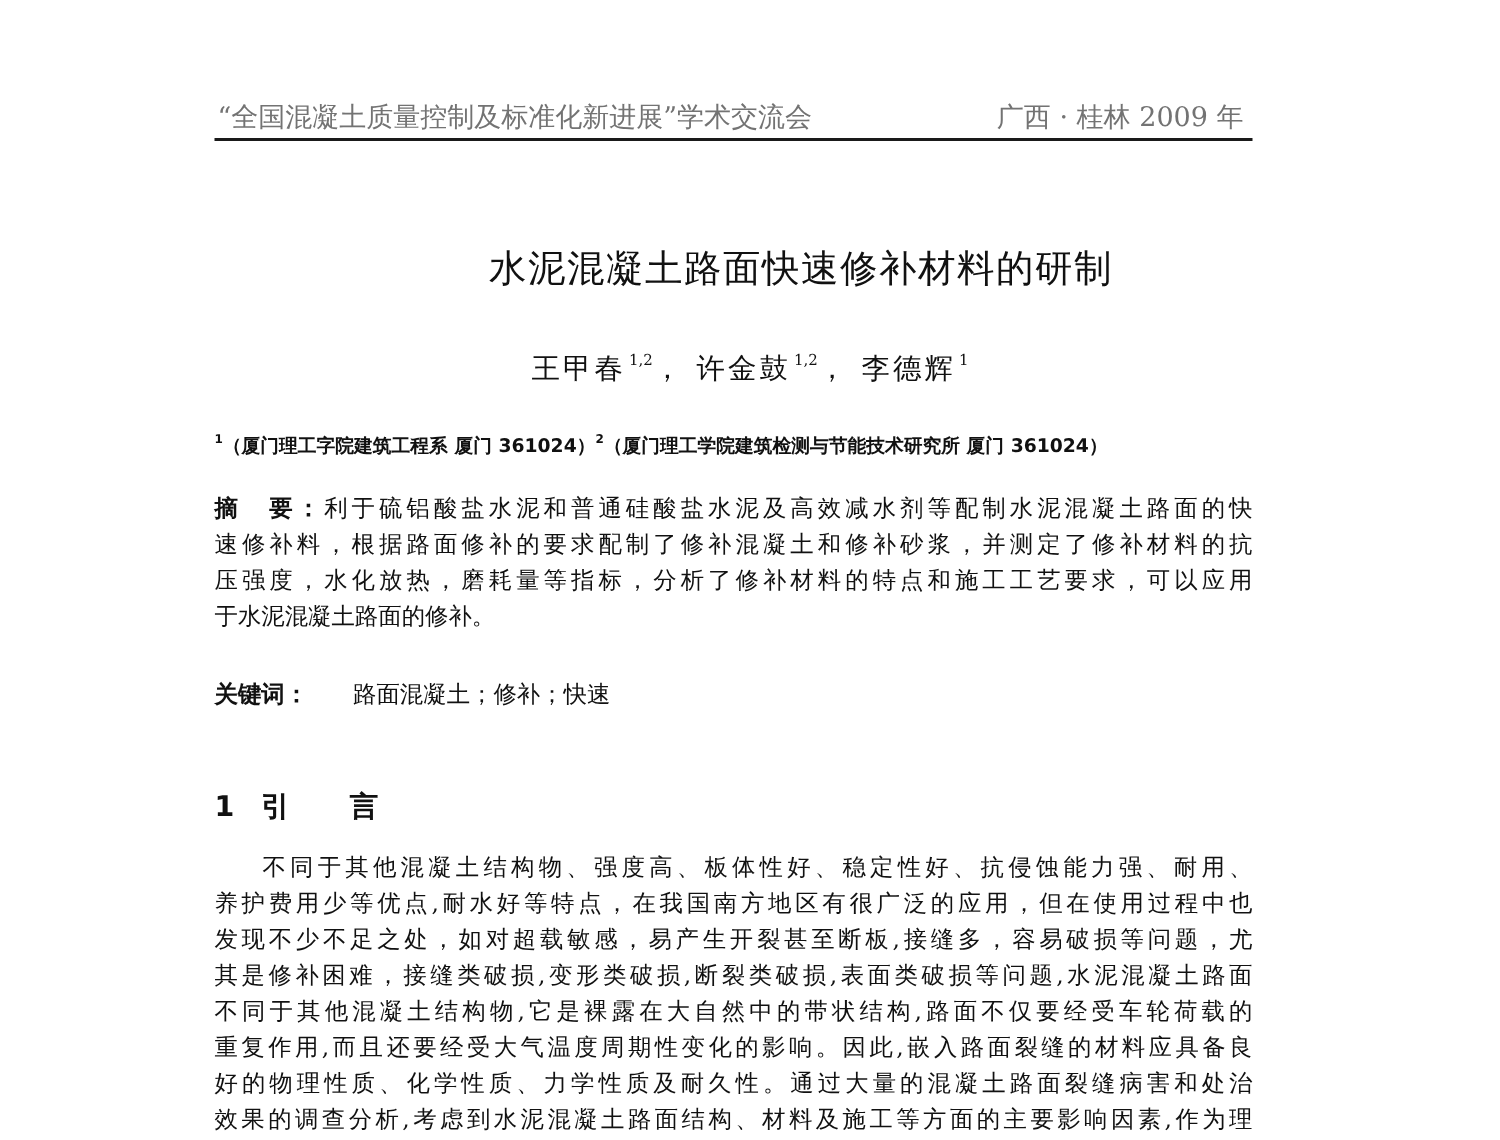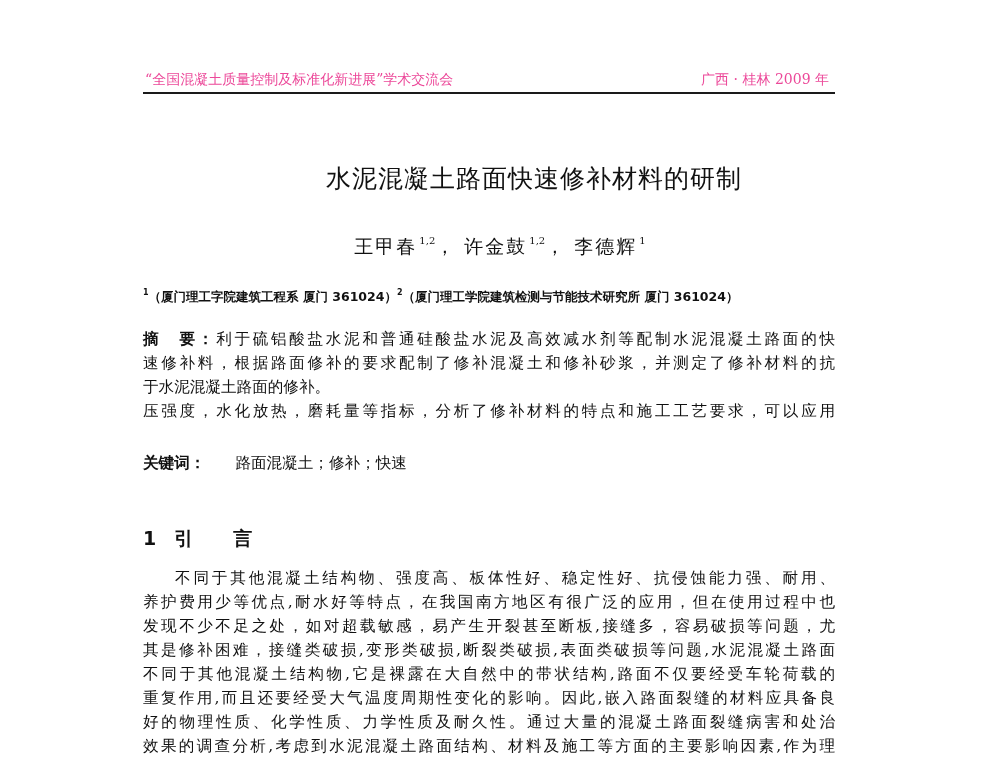--- a/index.html
+++ b/index.html
@@ -20,23 +20,23 @@
       left: 0; top: 0;
       width: 1000px; height: 760px;
     }
     .running-header {
       position: absolute;
       left: 143px;
       top: 68px;
       width: 692px;
       height: 22px;
       font-family: "DejaVu Serif", "Liberation Serif", serif;
-      font-size: 14px;
+      font-size: 18px;
       line-height: 22px;
-      color: #ec4899;
+      color: #737373;
     }
     .running-header .left {
       position: absolute;
       left: 2px;
       top: 0;
       white-space: nowrap;
     }
     .running-header .right {
       position: absolute;
       right: 6px;
@@ -166,22 +166,22 @@
     <span>李德辉</span><sup>1</sup>
   </div>
 
   <div class="affiliations">
     <sup>1</sup><span>（厦门理工字院建筑工程系  厦门  361024）</span><sup>2</sup><span>（厦门理工学院建筑检测与节能技术研究所  厦门 361024）</span>
   </div>
 
   <div class="block abstract">
     <span class="line"><span class="label">摘　要：</span><span>利于硫铝酸盐水泥和普通硅酸盐水泥及高效减水剂等配制水泥混凝土路面的快</span></span>
     <span class="line">速修补料，根据路面修补的要求配制了修补混凝土和修补砂浆，并测定了修补材料的抗</span>
+    <span class="line">压强度，水化放热，磨耗量等指标，分析了修补材料的特点和施工工艺要求，可以应用</span>
     <span class="line last">于水泥混凝土路面的修补。</span>
-    <span class="line">压强度，水化放热，磨耗量等指标，分析了修补材料的特点和施工工艺要求，可以应用</span>
   </div>
 
   <div class="block keywords">
     <span class="line last"><span class="label">关键词：</span><span>路面混凝土；修补；快速</span></span>
   </div>
 
   <div class="section-heading">
     <span class="num">1</span><span class="w1">引</span><span>言</span>
   </div>
 

